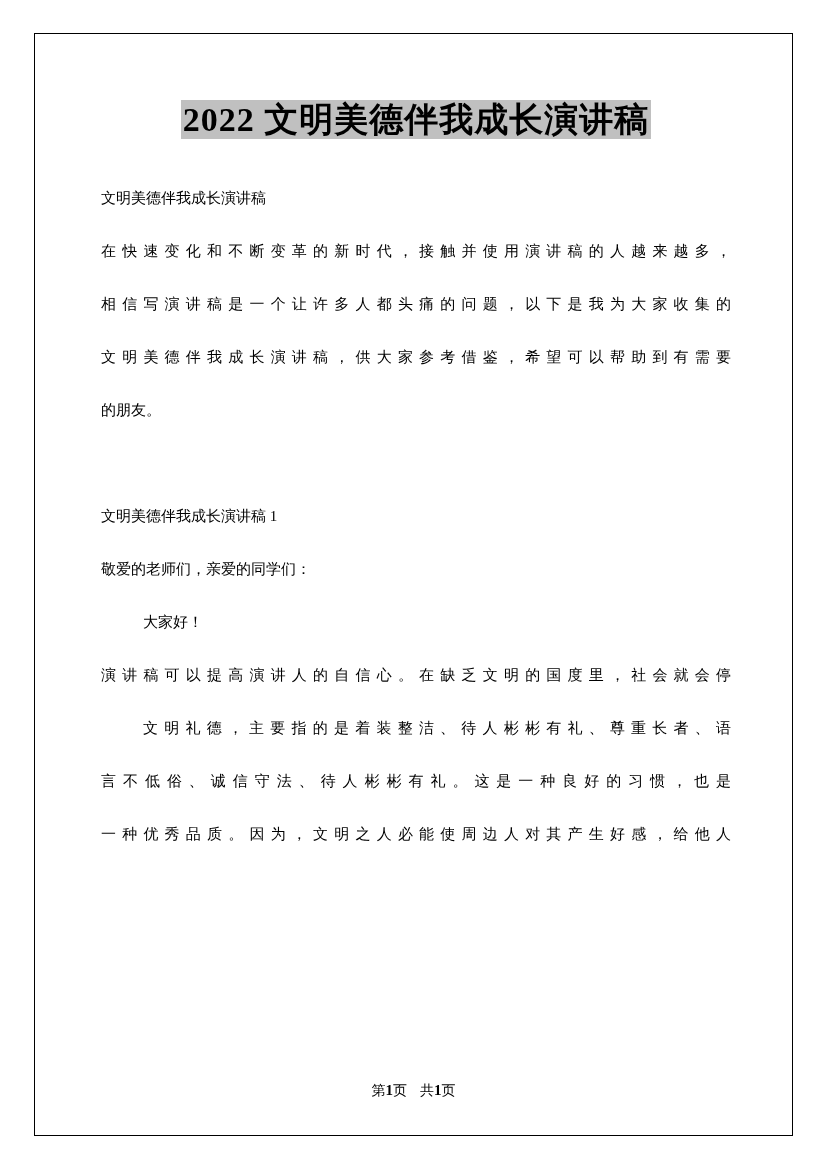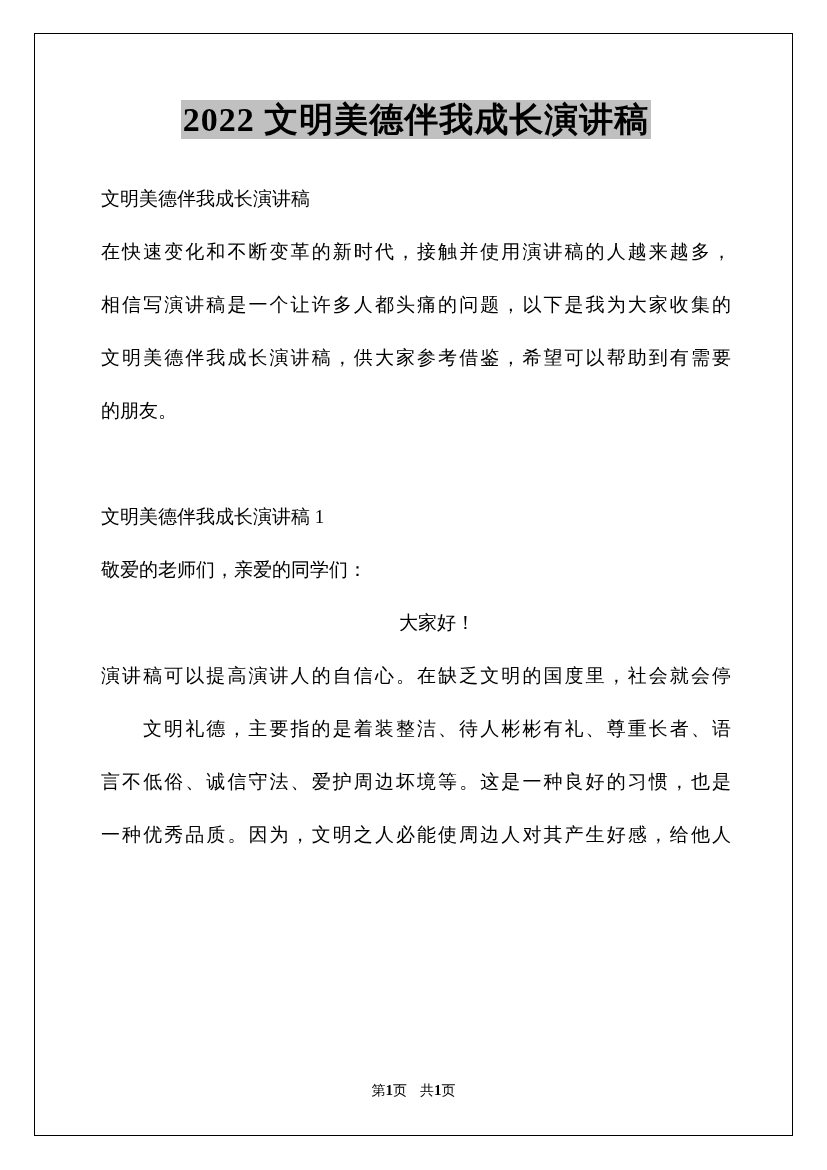--- a/index.html
+++ b/index.html
@@ -40,33 +40,32 @@
     letter-spacing: 1px;
   }
   .title-hl {
     padding: 1px 2px;
   }
   .doc-body {
     margin-top: 30px;
     width: 630px;
   }
   .line {
-    font-size: 19px;
+    font-size: 15px;
     line-height: 53px;
     height: 53px;
     text-align: left;
     white-space: normal;
   }
   .line.just {
     text-align: justify;
     text-align-last: justify;
   }
   .line.indent {
     text-indent: 42px;
-    text-align: center;
   }
   .page-footer {
     position: absolute;
     left: 0;
     right: 0;
     bottom: 36px;
     text-align: center;
     font-size: 14px;
     line-height: 16px;
   }
@@ -90,19 +89,19 @@
           <div class="line just">在快速变化和不断变革的新时代，接触并使用演讲稿的人越来越多，</div>
           <div class="line just">相信写演讲稿是一个让许多人都头痛的问题，以下是我为大家收集的</div>
           <div class="line just">文明美德伴我成长演讲稿，供大家参考借鉴，希望可以帮助到有需要</div>
           <div class="line">的朋友。</div>
           <div class="line">&nbsp;</div>
           <div class="line">文明美德伴我成长演讲稿 1</div>
           <div class="line">敬爱的老师们，亲爱的同学们：</div>
           <div class="line indent">大家好！</div>
           <div class="line just">演讲稿可以提高演讲人的自信心。在缺乏文明的国度里，社会就会停</div>
           <div class="line just indent">文明礼德，主要指的是着装整洁、待人彬彬有礼、尊重长者、语</div>
-          <div class="line just">言不低俗、诚信守法、爱护周边坏境等。这是一种良好的习惯，也是</div>
+          <div class="line just">言不低俗、诚信守法、待人彬彬有礼。这是一种良好的习惯，也是</div>
           <div class="line just">一种优秀品质。因为，文明之人必能使周边人对其产生好感，给他人</div>
         </div>
     </div>
     <div class="page-footer" id="page-footer"><span class="fseg">第</span><span class="fseg b">1</span><span class="fseg">页</span><span class="fseg gap">共</span><span class="fseg b">1</span><span class="fseg">页</span></div>
   </div>
 </div>
 
 </body></html>

